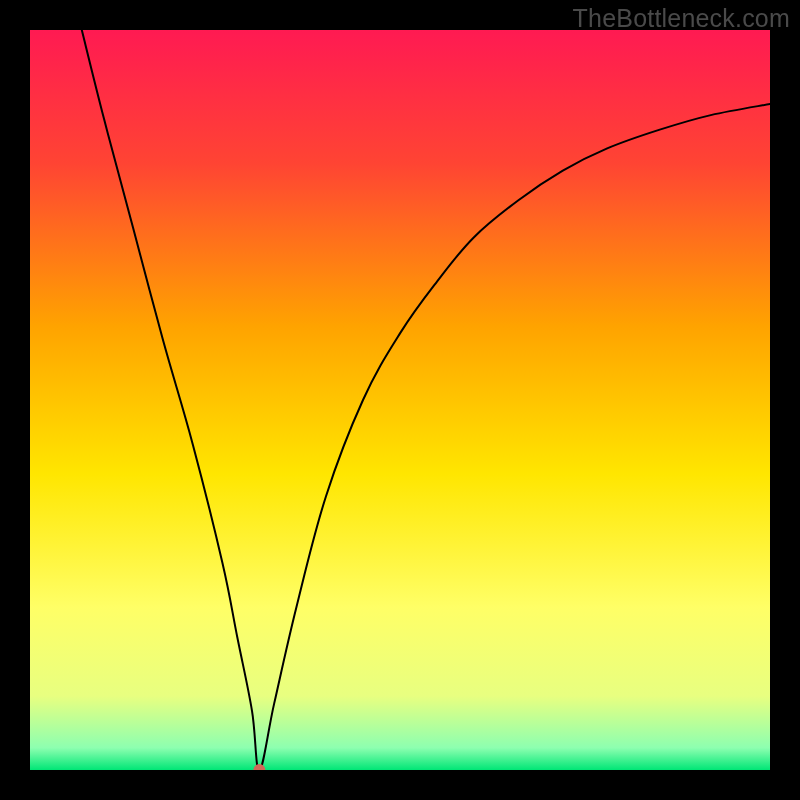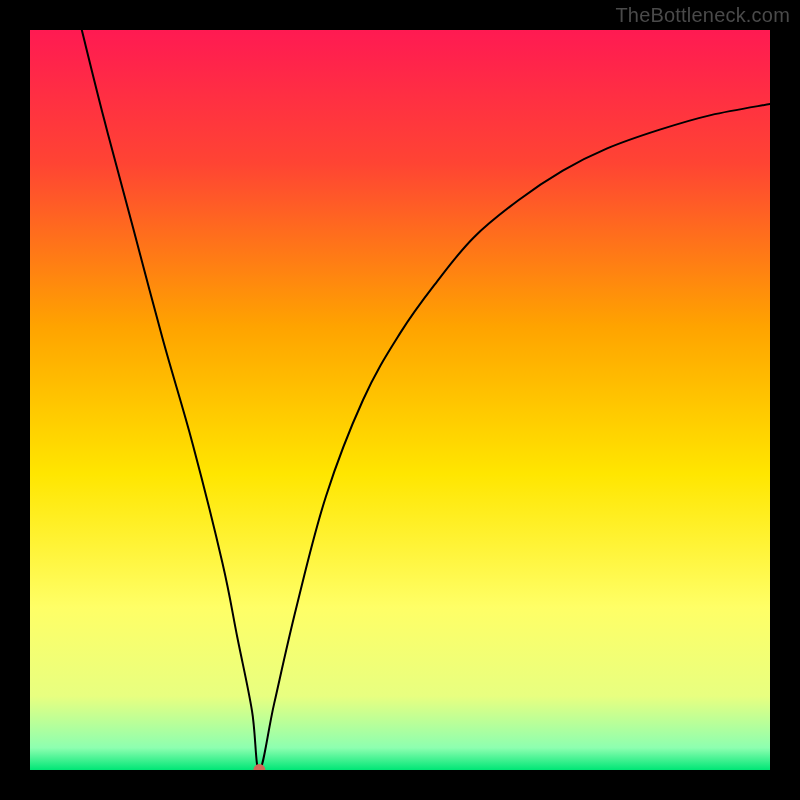--- a/index.html
+++ b/index.html
@@ -15,21 +15,21 @@
     position: relative;
     width: 800px;
     height: 800px;
     background: #000;
   }
   .watermark {
     position: absolute;
     top: 4px;
     right: 10px;
     color: #4a4a4a;
-    font-size: 20px;
+    font-size: 25px;
     letter-spacing: 0.2px;
     font-weight: 400;
     user-select: none;
   }
   .plot {
     position: absolute;
     left: 30px;
     top: 30px;
     width: 740px;
     height: 740px;

